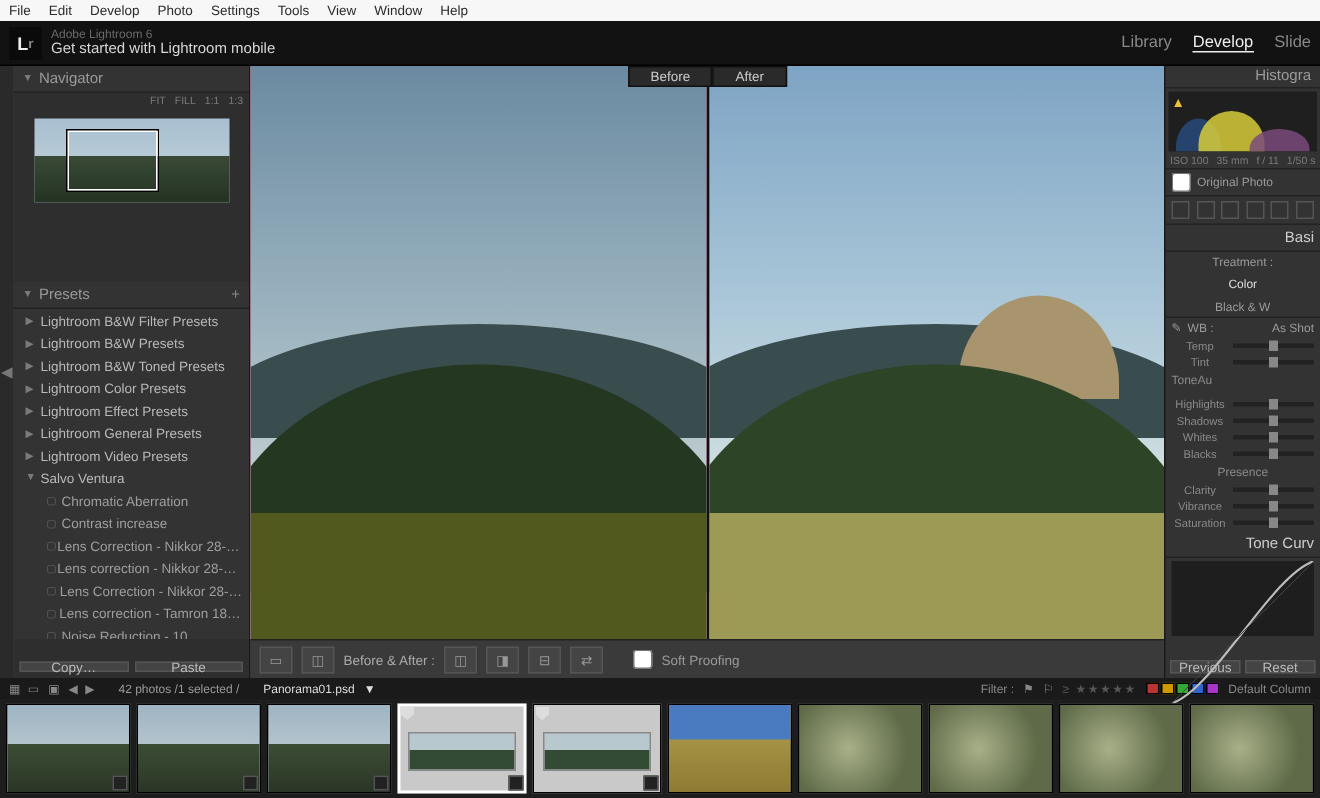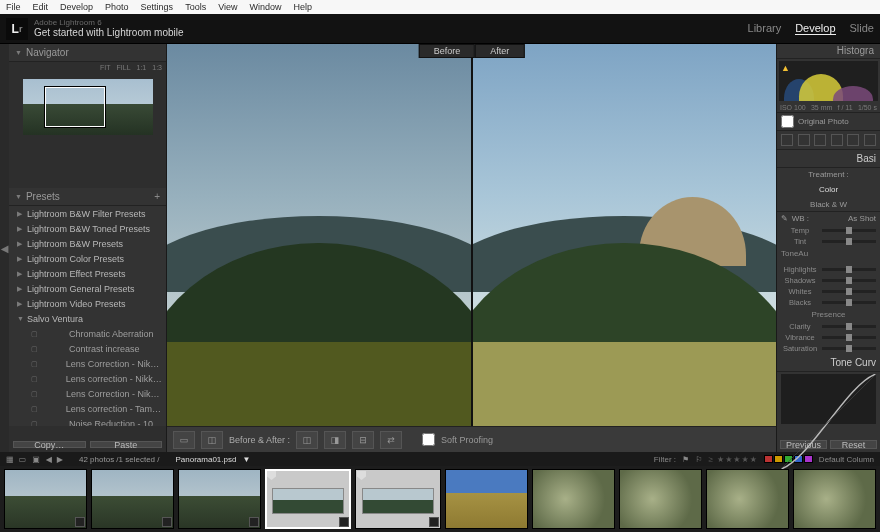--- a/index.html
+++ b/index.html
@@ -27,21 +27,21 @@
   .nav-modes { display: flex; gap: 6px; justify-content: flex-end; padding: 2px 4px; font-size: 7px; color: #7a7a7a; }
   .nav-thumb { margin: 6px auto; width: 130px; height: 56px; position: relative; }
   .nav-thumb .sky { position:absolute; inset:0; background: linear-gradient(#a8bfd0,#c7d6dd); }
   .nav-thumb .hills { position:absolute; left:0; right:0; bottom:0; height:55%; background: linear-gradient(#394a36,#243223); }
   .nav-thumb .frame { position:absolute; left:22px; top:8px; width:60px; height:40px; border:1px solid #fff; box-shadow:0 0 0 1px #000; }
   .presets { flex: 1; overflow: hidden; font-size: 9px; color: #b8b8b8; }
   .pr-row { display: flex; align-items: center; height: 15px; padding: 0 4px 0 8px; cursor: default; }
   .pr-row .tri { width: 10px; font-size: 7px; color: #7a7a7a; }
   .pr-row.child { padding-left: 22px; color: #9e9e9e; }
   .pr-row.child .sq { width: 10px; color: #6a6a6a; font-size: 7px; }
-  .pr-row.child span.lbl { white-space: nowrap; overflow: hidden; text-overflow: ellipsis; margin-left: 28px; }
+  .pr-row.child span.lbl { white-space: nowrap; overflow: hidden; text-overflow: ellipsis; }
   .left-btns { height: 26px; display: flex; gap: 4px; padding: 4px; background:#2e2e2e; }
   .lbtn { flex: 1; background: #444; border: 1px solid #555; display: flex; align-items: center; justify-content: center; font-size: 9px; color: #bbb; margin-top: 11px; }
   
   .center { flex: 1; display: flex; flex-direction: column; background: #3a3a3a; }
   .preview-wrap { flex: 1; background: #f9a8d4; position: relative; overflow:hidden; }
   .preview { position:absolute; inset:0; display:flex; }
   .half { flex:1; position:relative; overflow:hidden; }
   .half .sky { position:absolute; inset:0; background: linear-gradient(#6b8aa1 0%, #97b0bd 40%, #bccbce 70%); }
   .half.after .sky { background: linear-gradient(#7ea4c4 0%, #a9c6d8 40%, #cedde0 70%); }
   .half .far { position:absolute; left:-10%; right:-10%; top:45%; height:20%; background:#3a4d4e; border-radius: 60% 60% 0 0 / 100% 100% 0 0; }
@@ -160,25 +160,25 @@
       <span>Presets</span>
       <span class="plus">+</span>
     </div>
     <div class="presets">
         <div class="pr-row">
           <span class="tri">▶</span>
           <span class="lbl">Lightroom B&amp;W Filter Presets</span>
         </div>
         <div class="pr-row">
           <span class="tri">▶</span>
+          <span class="lbl">Lightroom B&amp;W Presets</span>
+        </div>
+        <div class="pr-row">
+          <span class="tri">▶</span>
           <span class="lbl">Lightroom B&amp;W Toned Presets</span>
-        </div>
-        <div class="pr-row">
-          <span class="tri">▶</span>
-          <span class="lbl">Lightroom B&amp;W Presets</span>
         </div>
         <div class="pr-row">
           <span class="tri">▶</span>
           <span class="lbl">Lightroom Color Presets</span>
         </div>
         <div class="pr-row">
           <span class="tri">▶</span>
           <span class="lbl">Lightroom Effect Presets</span>
         </div>
         <div class="pr-row">

